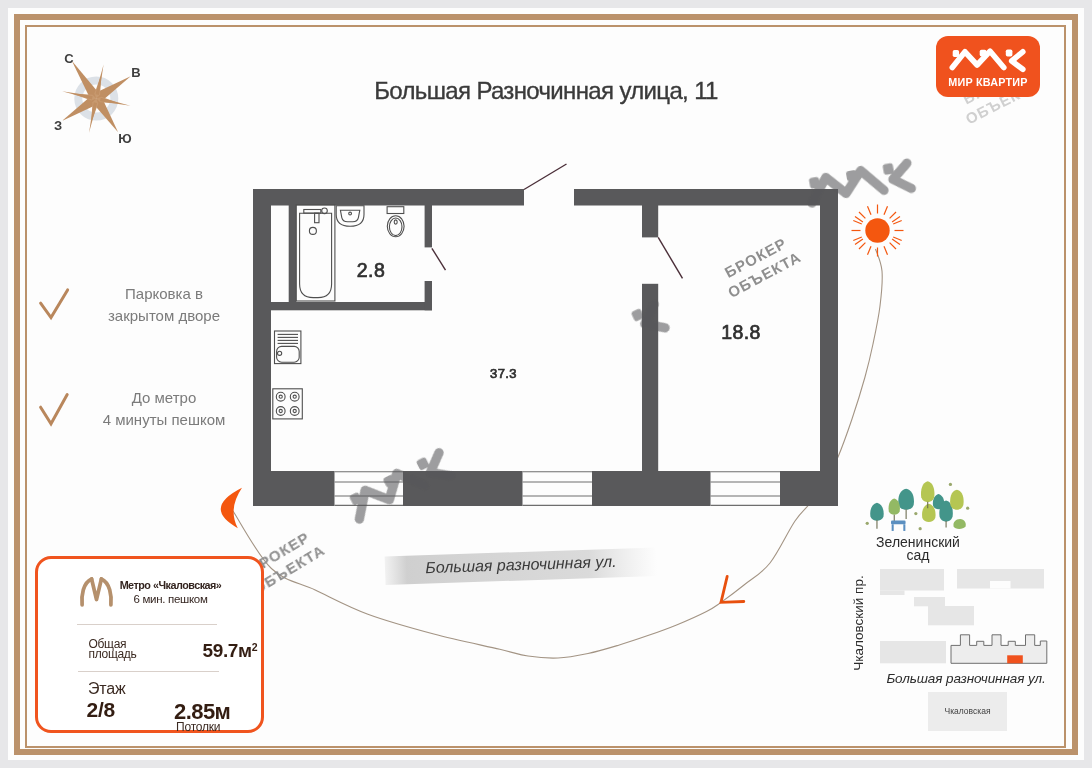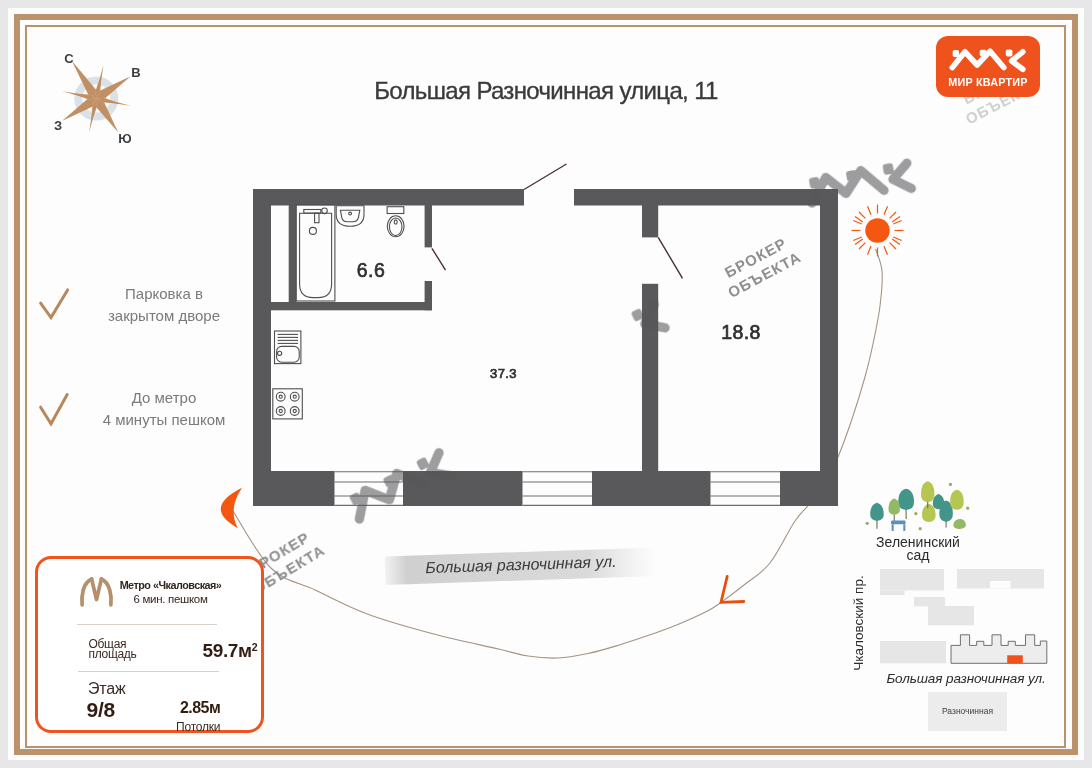--- a/index.html
+++ b/index.html
@@ -260,21 +260,21 @@
   <text x="52" y="49.5" text-anchor="middle" font-size="10.8" font-weight="bold" fill="#ffffff" letter-spacing="0.2">МИР КВАРТИР</text>
 </svg>
 
 <svg class="abs" style="left:30px;top:280px;" width="60" height="160" viewBox="0 0 60 160">
   <path d="M 10.6 23.2 L 21 37.6 L 37.6 9.9" fill="none" stroke="#b9875c" stroke-width="3" stroke-linecap="round"></path>
   <path d="M 10.6 127.2 L 21 143.8 L 37.2 114.6" fill="none" stroke="#b9875c" stroke-width="3" stroke-linecap="round"></path>
 </svg>
 <div class="t" style="left:64px;top:282.5px;width:200px;text-align:center;font-size:15px;color:#7b7b7b;line-height:22.2px;">Парковка в<br>закрытом дворе</div>
 <div class="t" style="left:64px;top:386.5px;width:200px;text-align:center;font-size:15px;color:#7b7b7b;line-height:22.6px;">До метро<br>4 минуты пешком</div>
 
-<div class="t" style="left:321px;top:259px;width:100px;text-align:center;font-size:19.5px;color:#303030;letter-spacing:0.4px;-webkit-text-stroke:0.7px #303030;">6.6</div>
+<div class="t" style="left:321px;top:259px;width:100px;text-align:center;font-size:19.5px;color:#303030;letter-spacing:0.4px;-webkit-text-stroke:0.7px #303030;">2.8</div>
 <div class="t" style="left:490px;top:366px;width:100px;text-align:left;font-size:13px;color:#303030;letter-spacing:0.4px;-webkit-text-stroke:0.7px #303030;">37.3</div>
 <div class="t" style="left:691px;top:321px;width:100px;text-align:center;font-size:19.5px;color:#303030;letter-spacing:0.4px;-webkit-text-stroke:0.7px #303030;">18.8</div>
 
 <div class="t" style="left:391px;top:556px;width:260px;text-align:center;font-size:16px;font-style:italic;color:#3a3a3a;transform:rotate(-1.9deg);">Большая разночинная ул.</div>
 
 <div class="t" style="left:680px;top:247px;width:160px;text-align:center;transform:rotate(-28deg);color:#8f8f8f;font-size:15px;font-weight:bold;letter-spacing:1px;line-height:19px;">БРОКЕР<br>ОБЪЕКТА</div>
 <div class="t" style="left:204px;top:542px;width:160px;text-align:center;transform:rotate(-31deg);color:#8f8f8f;font-size:15px;font-weight:bold;letter-spacing:1px;line-height:19px;">БРОКЕР<br>ОБЪЕКТА</div>
 
 <div class="t" style="left:35px;top:556px;width:229px;height:177px;border:3px solid #f0541e;border-radius:16px;background:#fff;box-sizing:border-box;"></div>
 <svg class="abs" style="left:78px;top:574px;" width="38" height="36" viewBox="0 0 38 36">
@@ -285,20 +285,20 @@
 </g>
 </svg>
 <div class="t" style="left:77px;top:578.5px;width:187px;text-align:center;font-size:10.8px;font-weight:bold;color:#342520;letter-spacing:-0.5px;">Метро «Чкаловская»</div>
 <div class="t" style="left:77px;top:592.5px;width:187px;text-align:center;font-size:11.5px;color:#342520;letter-spacing:-0.3px;">6 мин. пешком</div>
 <div class="t" style="left:77px;top:624px;width:140px;border-top:1px solid #d9d0ca;height:0;"></div>
 <div class="t" style="left:88.5px;top:638.5px;font-size:12px;color:#3b2a22;line-height:10.5px;letter-spacing:-0.3px;">Общая<br>площадь</div>
 <div class="t" style="left:170.5px;top:639.5px;font-size:19px;font-weight:bold;color:#331d12;letter-spacing:-0.35px;margin-left:32px;">59.7м<span style="font-size:10.5px;vertical-align:6.5px;letter-spacing:0;">2</span></div>
 <div class="t" style="left:78px;top:671px;width:141px;border-top:1px solid #d9d0ca;height:0;"></div>
 <div class="t" style="left:88px;top:680px;font-size:16px;color:#3b2a22;letter-spacing:-0.2px;">Этаж</div>
 <div class="t" style="left:176px;top:680px;font-size:12px;color:#3b2a22;letter-spacing:-0.2px;margin-top:40px;">Потолки</div>
-<div class="t" style="left:86.5px;top:698px;font-size:21px;font-weight:bold;color:#331d12;letter-spacing:-0.3px;">9/8</div>
-<div class="t" style="left:180px;top:698.5px;font-size:16px;font-weight:bold;color:#331d12;letter-spacing:-0.55px;">2.85м</div>
+<div class="t" style="left:86.5px;top:698px;font-size:21px;font-weight:bold;color:#331d12;letter-spacing:-0.3px;">2/8</div>
+<div class="t" style="left:174px;top:698.5px;font-size:22px;font-weight:bold;color:#331d12;letter-spacing:-0.55px;">2.85м</div>
 
 <div class="t" style="left:848px;top:536px;width:140px;text-align:center;font-size:14px;color:#2b2b2b;line-height:12.5px;">Зеленинский<br>сад</div>
 <div class="t" style="left:858px;top:623px;font-size:13.5px;color:#2b2b2b;transform:translate(-50%,-50%) rotate(-90deg);white-space:nowrap;">Чкаловский пр.</div>
 <div class="t" style="left:885px;top:670.5px;width:162px;text-align:center;font-size:13.5px;font-style:italic;color:#2b2b2b;letter-spacing:-0.1px;">Большая разночинная ул.</div>
 <div class="t" style="left:928px;top:692px;width:79px;height:39px;background:#ececec;"></div>
-<div class="t" style="left:928px;top:706px;width:79px;text-align:center;font-size:8.5px;color:#3f3f3f;">Разночинная</div>
+<div class="t" style="left:928px;top:706px;width:79px;text-align:center;font-size:8.5px;color:#3f3f3f;">Чкаловская</div>
 
 </body></html>

